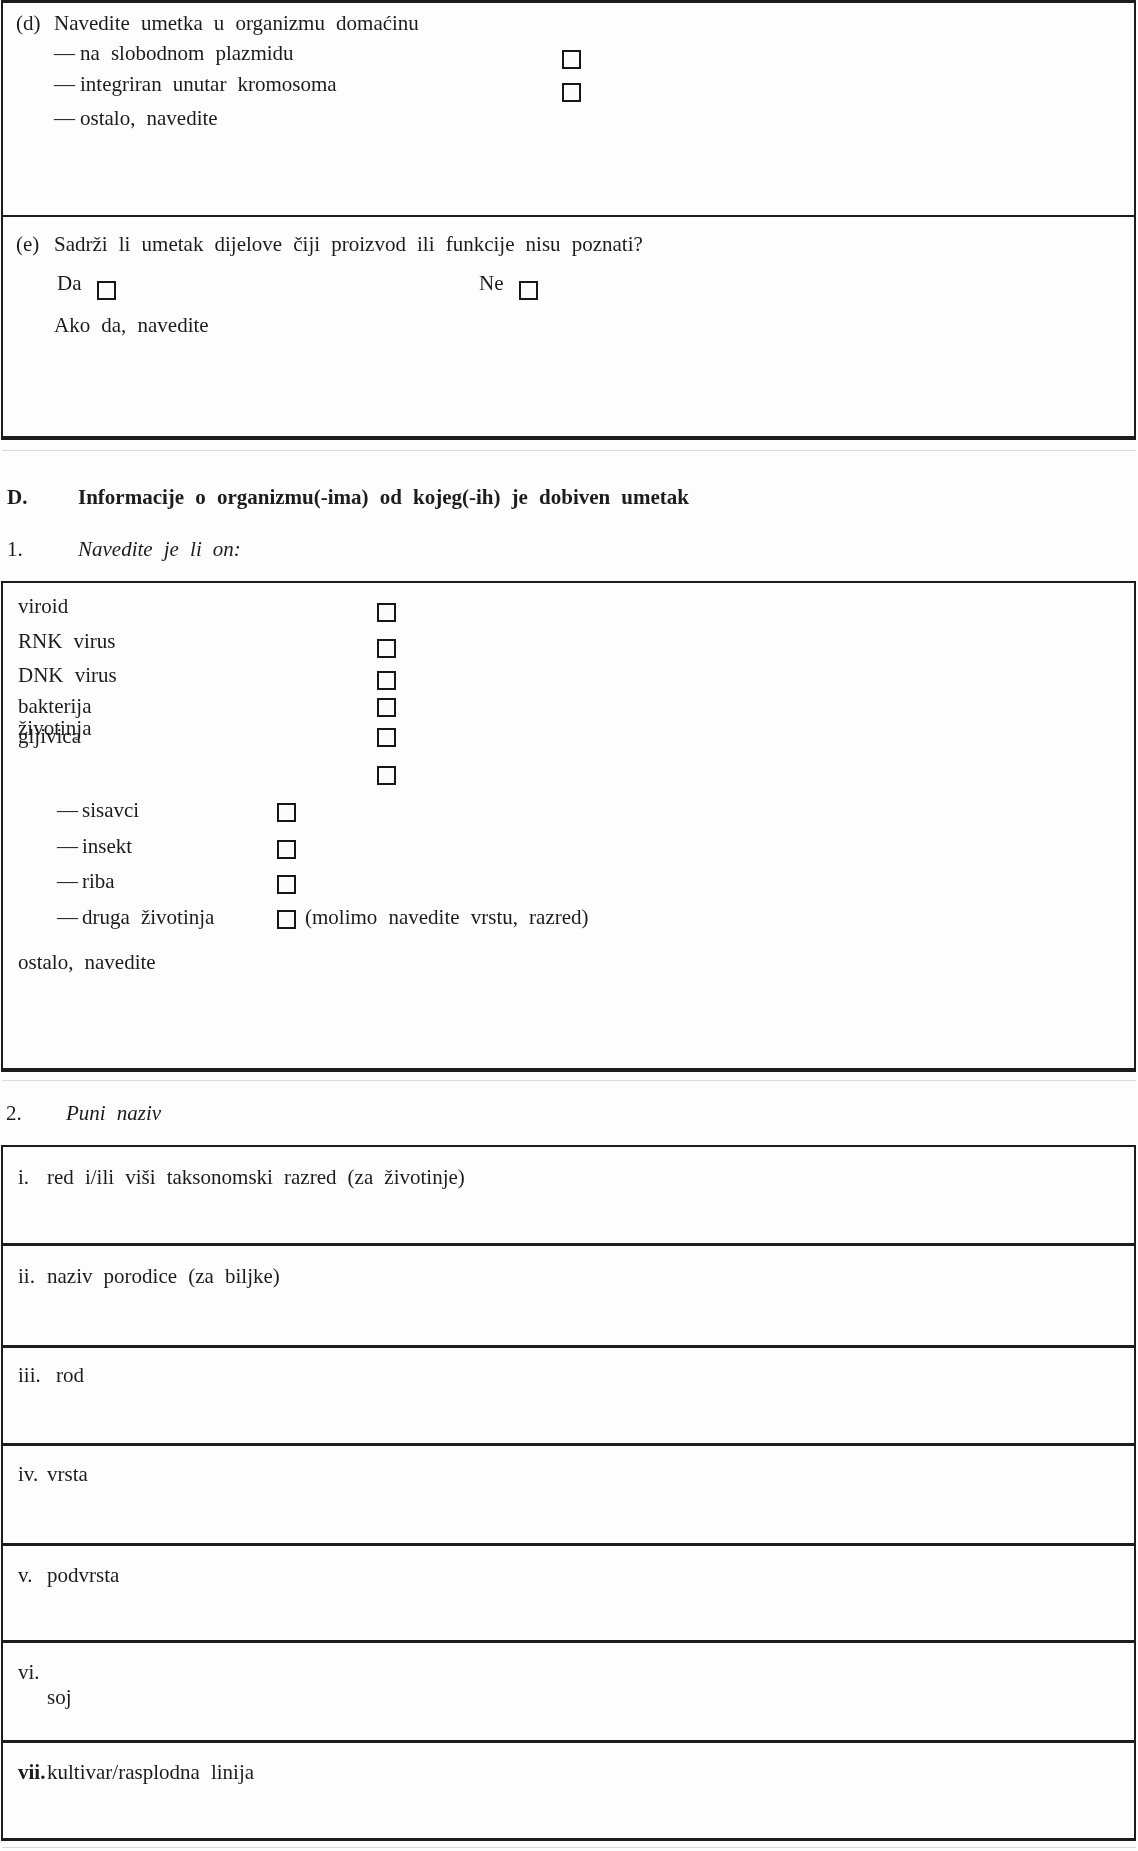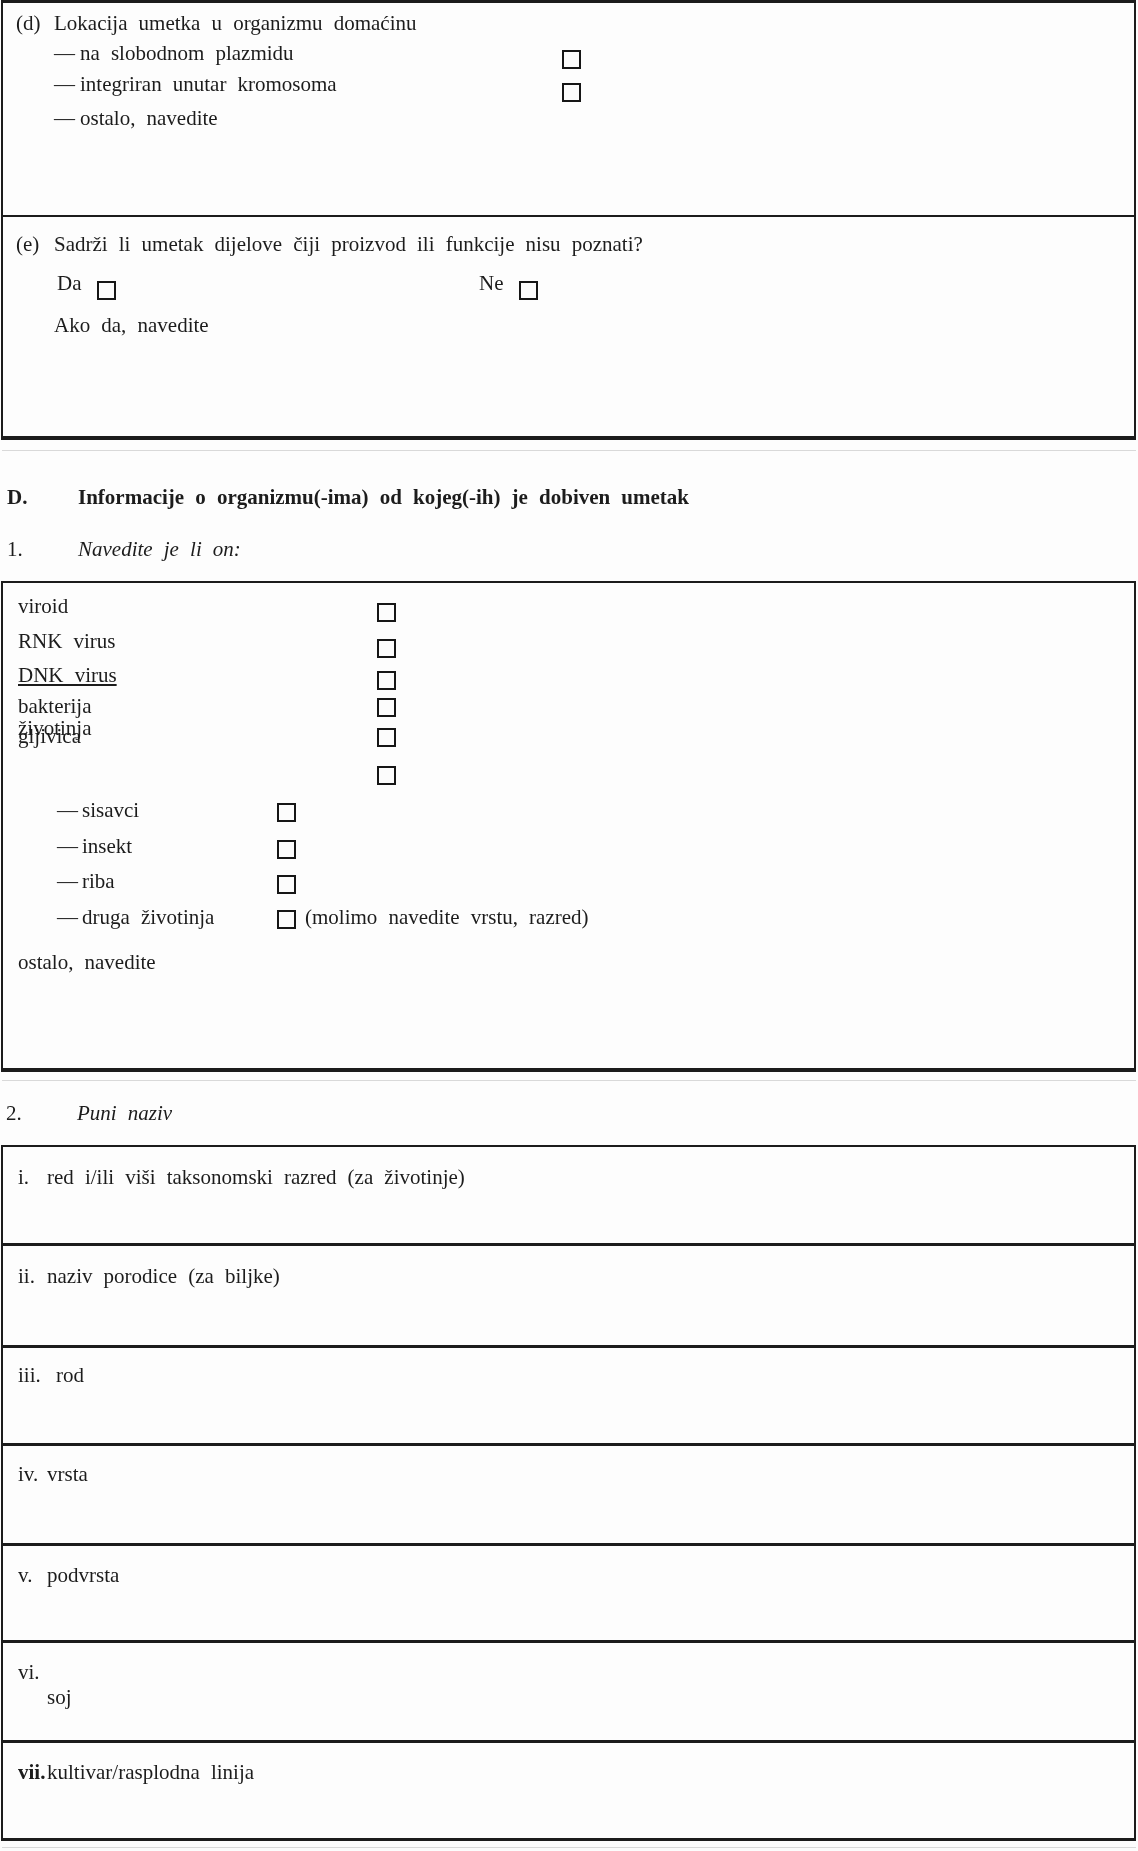--- a/index.html
+++ b/index.html
@@ -32,21 +32,21 @@
   .faint{position:absolute;background:#d9d9d9;height:1px;}
 </style>
 </head>
 <body>
 
 <div class="page">
 
   <div class="box" style="left:1px;top:0;width:1135px;height:217px;border:2px solid #1c1c1c;border-top-width:3px;"></div>
 
   <span class="t" style="left:16px;top:11px;">(d)</span>
-  <span class="t" style="left:54px;top:11px;">Lokacija umetka u organizmu domaćinu</span>
+  <span class="t" style="left:54px;top:11px;">Navedite umetka u organizmu domaćinu</span>
 
   <span class="t" style="left:54px;top:41px;">—</span>
   <span class="t" style="left:80px;top:41px;">na slobodnom plazmidu</span>
   <span class="cb" style="left:562px;top:50px;"></span>
 
   <span class="t" style="left:54px;top:72px;">—</span>
   <span class="t" style="left:80px;top:72px;">integriran unutar kromosoma</span>
   <span class="cb" style="left:562px;top:83px;"></span>
 
   <span class="t" style="left:54px;top:106px;">—</span>
@@ -73,21 +73,21 @@
 
   <div class="box" style="left:1px;top:581px;width:1135px;height:491px;border:2px solid #1c1c1c;border-bottom-width:4px;"></div>
   <div class="faint" style="left:2px;top:1080px;width:1134px;"></div>
 
   <span class="t" style="left:18px;top:594px;">viroid</span>
   <span class="cb" style="left:377px;top:603px;"></span>
 
   <span class="t" style="left:18px;top:629px;text-align:center;">RNK virus</span>
   <span class="cb" style="left:377px;top:639px;"></span>
 
-  <span class="t" style="left:18px;top:663px;text-decoration:underline;">DNK virus</span>
+  <span class="t" style="left:18px;top:663px;">DNK virus</span>
   <span class="cb" style="left:377px;top:671px;"></span>
 
   <span class="t" style="left:18px;top:694px;">bakterija</span>
   <span class="cb" style="left:377px;top:698px;"></span>
 
   <span class="t" style="left:18px;top:724px;">gljivica</span>
   <span class="cb" style="left:377px;top:728px;"></span>
 
   <span class="t" style="left:18px;top:716px;">životinja</span>
   <span class="cb" style="left:377px;top:766px;"></span>
@@ -105,21 +105,21 @@
   <span class="cb" style="left:277px;top:875px;"></span>
 
   <span class="t" style="left:57px;top:905px;">—</span>
   <span class="t" style="left:82px;top:905px;">druga životinja</span>
   <span class="cb" style="left:277px;top:910px;"></span>
   <span class="t" style="left:305px;top:905px;">(molimo navedite vrstu, razred)</span>
 
   <span class="t" style="left:18px;top:950px;">ostalo, navedite</span>
 
   <span class="t" style="left:6px;top:1101px;">2.</span>
-  <span class="t ital" style="left:77px;top:1101px;">Puni naziv</span>
+  <span class="t ital" style="left:66px;top:1101px;">Puni naziv</span>
 
   <div class="box" style="left:1px;top:1145px;width:1135px;height:696px;border:2px solid #1c1c1c;border-bottom-width:3px;"></div>
   <div class="faint" style="left:2px;top:1847px;width:1134px;"></div>
 
   <div class="hline" style="left:3px;top:1243px;width:1132px;height:3px;"></div>
   <div class="hline" style="left:3px;top:1345px;width:1132px;height:3px;"></div>
   <div class="hline" style="left:3px;top:1443px;width:1132px;height:3px;"></div>
   <div class="hline" style="left:3px;top:1543px;width:1132px;height:3px;"></div>
   <div class="hline" style="left:3px;top:1640px;width:1132px;height:3px;"></div>
   <div class="hline" style="left:3px;top:1740px;width:1132px;height:3px;"></div>

